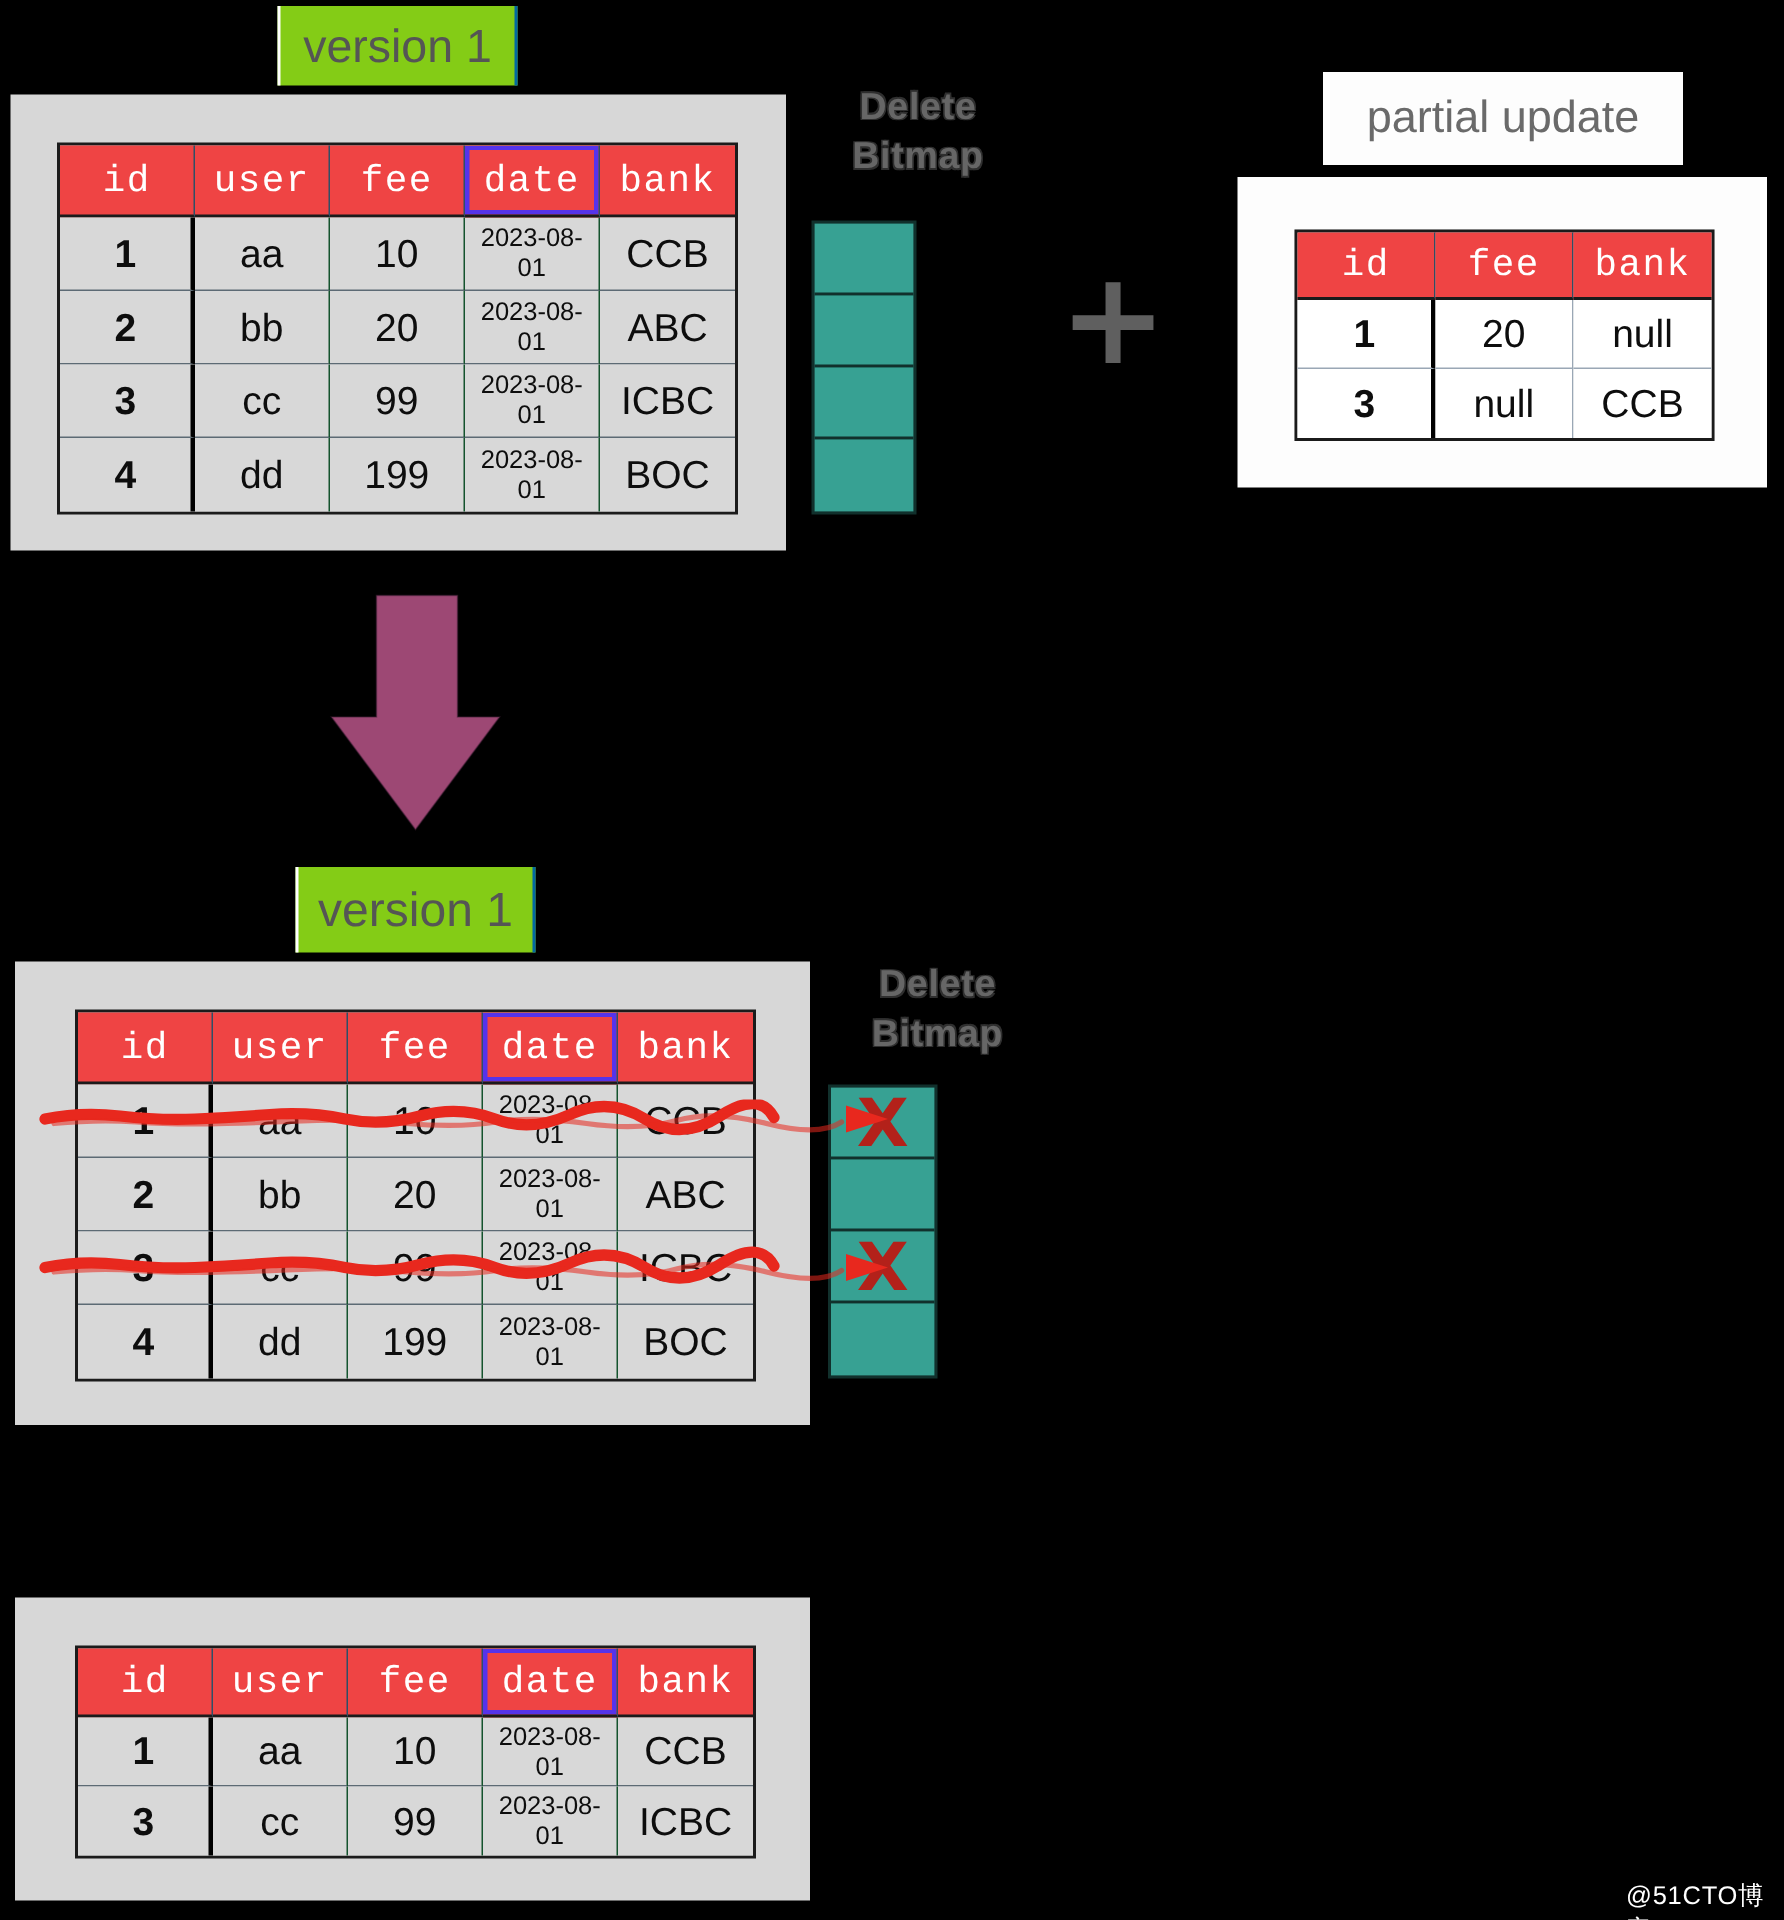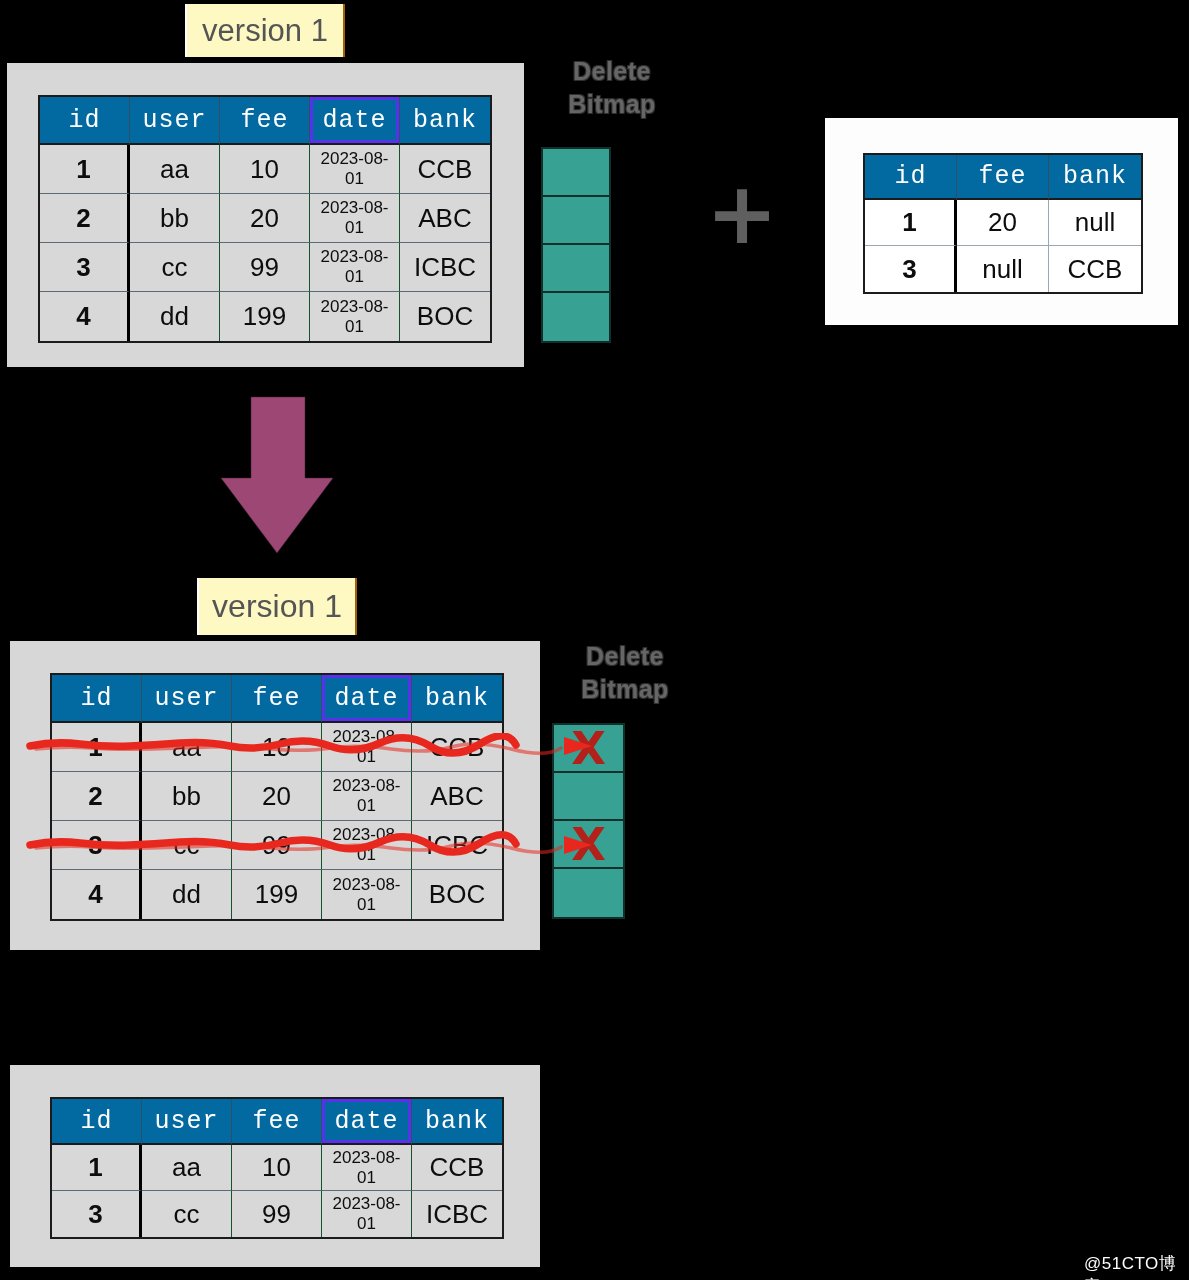--- a/index.html
+++ b/index.html
@@ -4,22 +4,22 @@
 <style>
   * { box-sizing: border-box; margin: 0; padding: 0; }
   html, body { background: #000; }
   .canvas {
     position: relative; width: 1189px; height: 1280px;
     background: #000; overflow: hidden;
     font-family: "Liberation Sans", sans-serif;
   }
   
   .version-label {
-    position: absolute; background: #fef9c3; color: #555;
-    border-left: 2px solid #fff; border-right: 2px solid #a16207;
+    position: absolute; background: #84cc16; color: #555;
+    border-left: 2px solid #fff; border-right: 2px solid #0369a1;
     display: flex; align-items: center; justify-content: center;
     font-size: 31px;
   }
   .db-label {
     position: absolute; width: 124px; text-align: center;
     color: #666; font-size: 25px; font-weight: bold; line-height: 1.3;
     white-space: pre-line; letter-spacing: 0.5px;
     text-shadow: 1px 1px 0 #2f2f2f, -1px -1px 0 #2f2f2f, 1px -1px 0 #2f2f2f, -1px 1px 0 #2f2f2f;
   }
   .partial-label {
@@ -36,21 +36,21 @@
   
   .gray-box  { position: absolute; background: #d7d7d7; }
   .white-box { position: absolute; background: #fdfdfd; }
 
   
   .dtable { position: absolute; display: grid; border: 2px solid #1b1b1b; background: #d8d8d8; }
   .t5 { grid-template-columns: repeat(5, 90px); grid-template-rows: 48px repeat(4, 49px); }
   .t5.rows2 { grid-template-rows: 46px repeat(2, 46px); }
   .t3 { grid-template-columns: repeat(3, 92px); grid-template-rows: 45px repeat(2, 46px); }
   .th {
-    background: #0369a1; color: #fff;
+    background: #ef4444; color: #fff;
     font-family: "Liberation Mono", "DejaVu Sans Mono", monospace;
     font-size: 25px; letter-spacing: 1px;
     display: flex; align-items: center; justify-content: center;
     border-right: 1px solid #2f4f66; border-bottom: 2px solid #1b1b1b;
   }
   .th.last { border-right: none; }
   .th.hl { box-shadow: inset 0 0 0 3px #5633ea; position: relative; z-index: 2; text-align: right; }
   .td {
     color: #0d0d0d; font-size: 26px; background: #d8d8d8;
     display: flex; align-items: center; justify-content: center;
@@ -124,20 +124,21 @@
 
   <div class="bitmap bitmap-top" style="left:541px; top:147px;">
       <div class="bitcell"></div>
       <div class="bitcell"></div>
       <div class="bitcell"></div>
       <div class="bitcell"></div>
     </div>
 
   <span class="plus-sign" style="left:706px; top:170px;">+</span>
 
+  <div class="partial-label" style="left:882px; top:48px; width:240px; height:62px;">partial update</div>
 
   <div class="white-box" style="left:825px; top:118px; width:353px; height:207px;"></div>
 
   <div class="dtable t3 white-table" style="left:863px; top:153px;">
       <div class="th c0">id</div>
       <div class="th c1">fee</div>
       <div class="th c2 last">bank</div>
       <div class="td c0">1</div>
       <div class="td c1">20</div>
       <div class="td c2 last">null</div>

